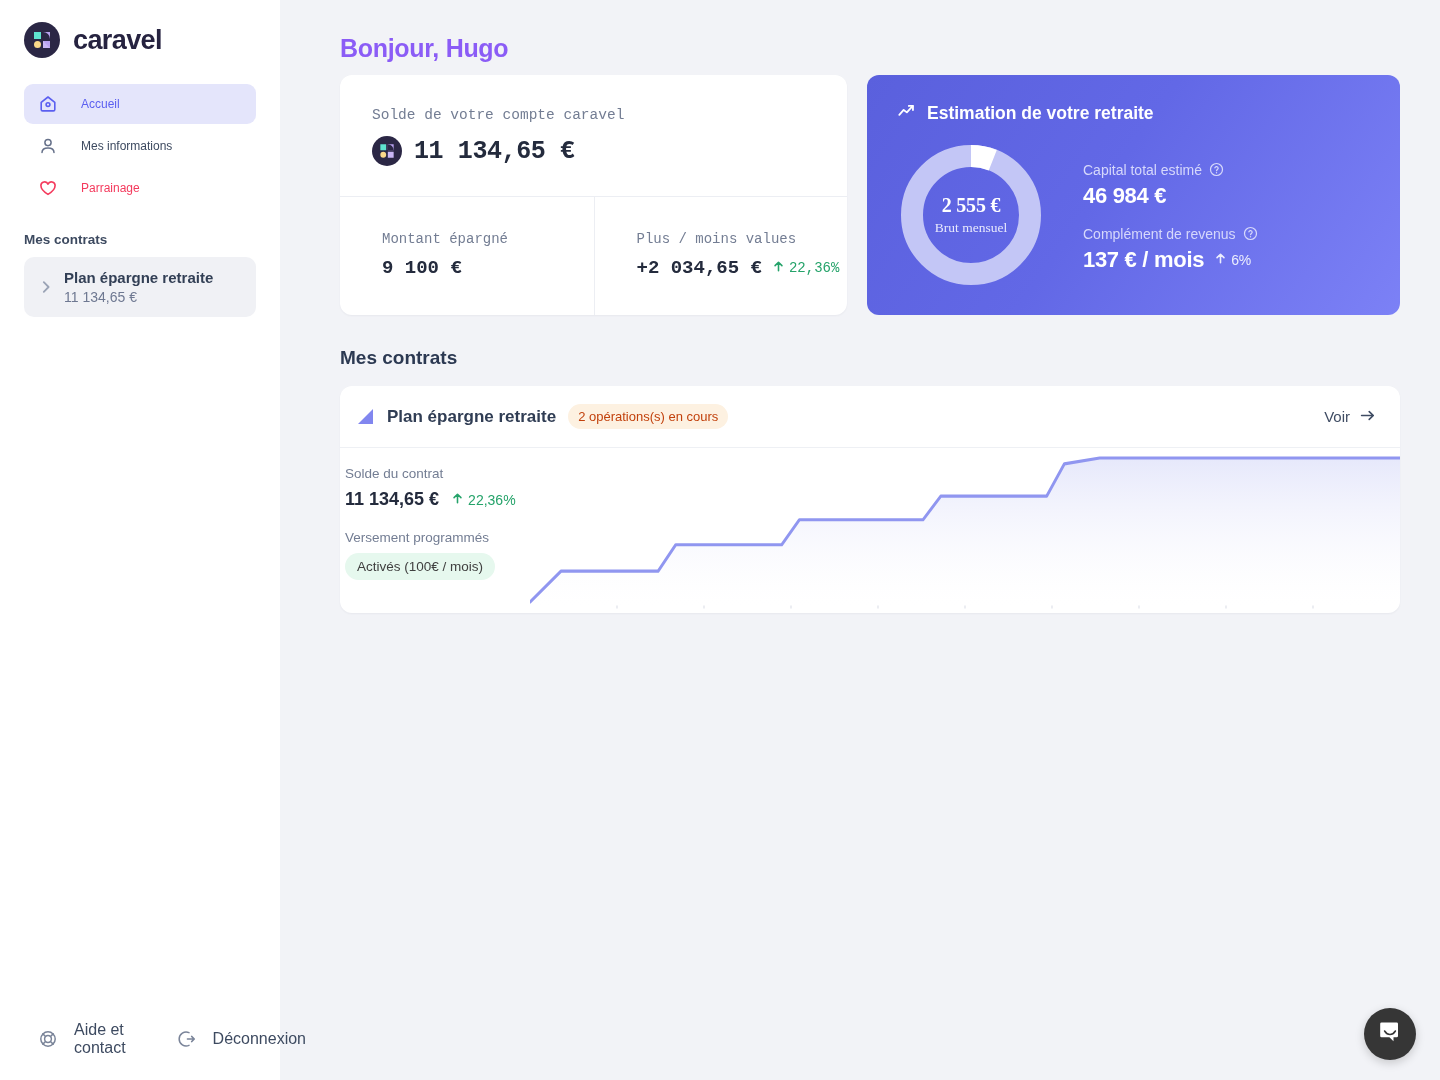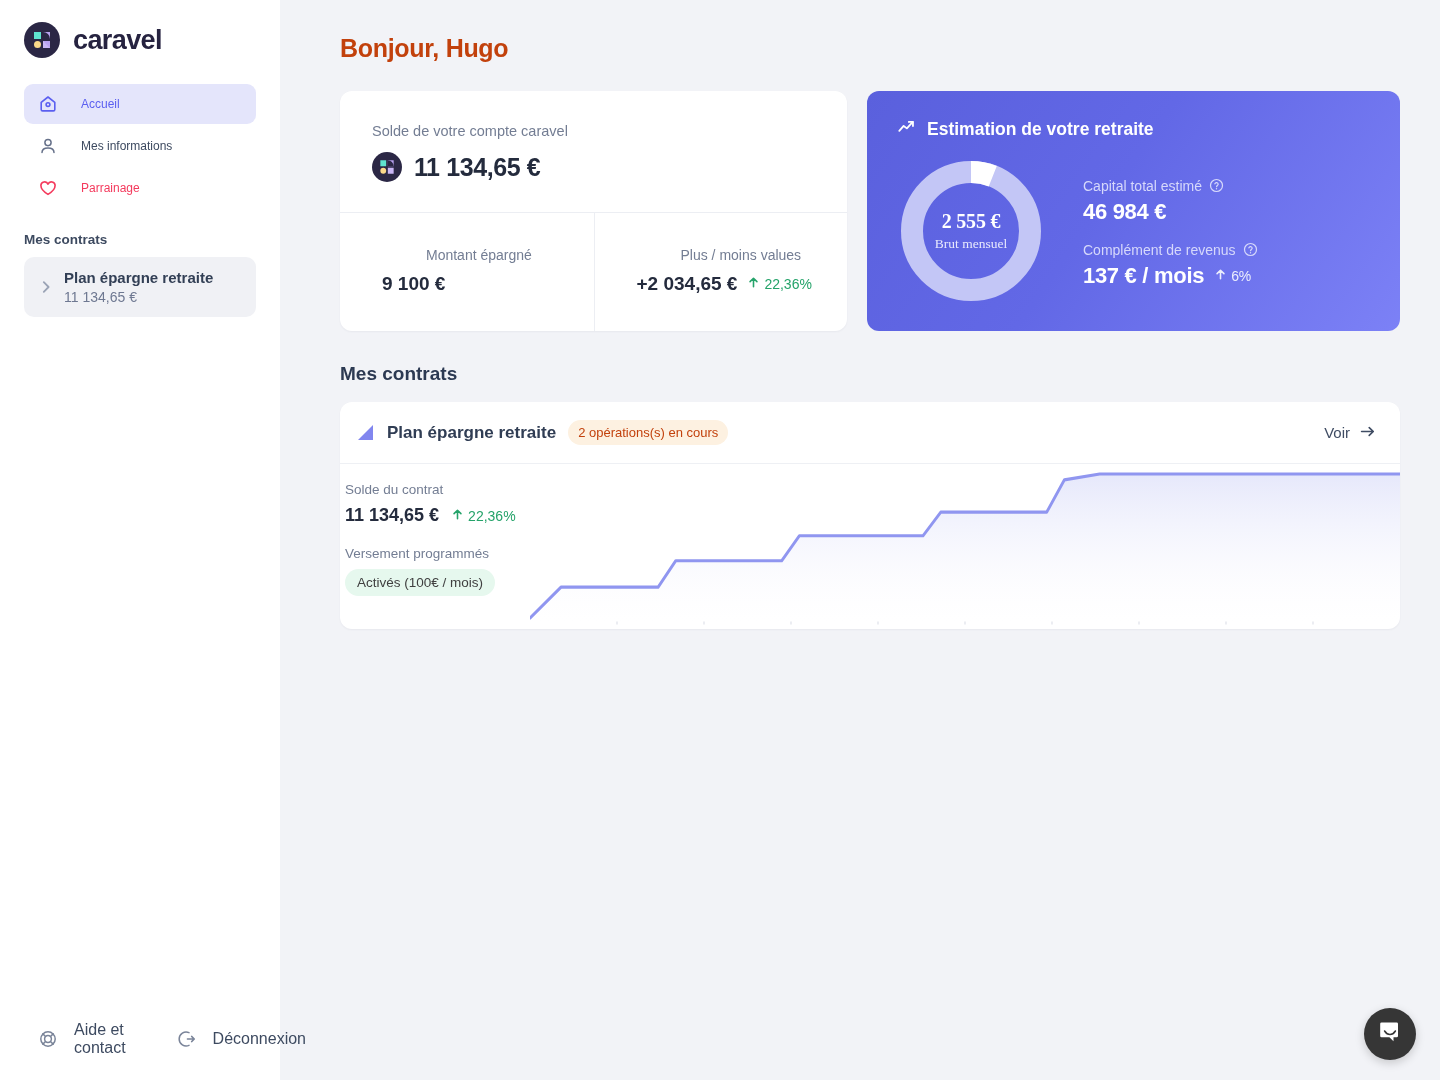--- a/index.html
+++ b/index.html
@@ -57,40 +57,40 @@
   .sidebar-spacer { flex: 1 1 auto; }
   .sidebar-bottom { padding: 0 24px 24px 24px; display:flex; flex-direction:row; gap: 23px; }
   .bottom-item {
     display:flex; align-items:center; gap:16px; height:34px; padding: 0 14px;
     font-size: 16px; color:#3d4a60; cursor:pointer; border-radius: 8px;
   }
   .bottom-item .ico { width: 20px; height:20px; flex:0 0 20px; color:#7b welt; }
 
   
   .main { flex: 1 1 auto; padding: 34px 40px 0 60px; overflow: hidden; position: relative; }
-  .greeting { font-size: 25px; font-weight: 700; color: #c2410c; letter-spacing: -0.3px; margin-bottom: 28px; }
+  .greeting { font-size: 25px; font-weight: 700; color: #8b5cf6; letter-spacing: -0.3px; margin-bottom: 12px; }
 
   .top-row { display: flex; gap: 20px; align-items: stretch; }
 
   
   .balance-card {
     width: 507px; flex: 0 0 507px; background: #fff; border-radius: 12px;
     box-shadow: 0 1px 2px rgba(30,40,70,.05);
-    display: flex; flex-direction: column; overflow: hidden;
+    display: flex; flex-direction: column; overflow: hidden; font-family: Liberation Mono, monospace;
   }
   .balance-top { padding: 32px 32px 30px 32px; border-bottom: 1px solid #eceef3; }
   .balance-label { font-size: 14.5px; color: #737d93; margin-bottom: 13px; }
   .balance-amount-row { display: flex; align-items: center; gap: 12px; }
   .balance-amount { font-size: 25px; font-weight: 700; color: #242b3d; letter-spacing: -0.4px; }
   .mini-logo { width: 30px; height: 30px; flex: 0 0 30px; }
   .balance-bottom { display: flex; flex: 1 1 auto; }
   .bb-cell { flex: 1 1 50%; padding: 34px 0 34px 42px; }
   .bb-cell:first-child { padding-left: 42px; }
   .bb-cell + .bb-cell { border-left: 1px solid #eceef3; }
-  .bb-label { font-size: 14px; color: #737d93; margin-bottom: 10px; margin-left: 44px; }
+  .bb-label { font-size: 14px; color: #737d93; margin-bottom: 10px; }
   .bb-value-row { display: flex; align-items: center; gap: 10px; }
   .bb-value { font-size: 19px; font-weight: 700; color: #242b3d; }
   .delta { display: inline-flex; align-items: center; gap: 4px; color: #25a36a; font-size: 14px; }
   .delta svg { width: 13px; height: 13px; }
 
   
   .estimate-card {
     flex: 1 1 auto; border-radius: 12px; position: relative; overflow: hidden;
     background: linear-gradient(125deg, #5a60dd 0%, #6268e6 45%, #7c81f6 100%);
     color: #fff; padding: 26px 30px 26px 30px;

